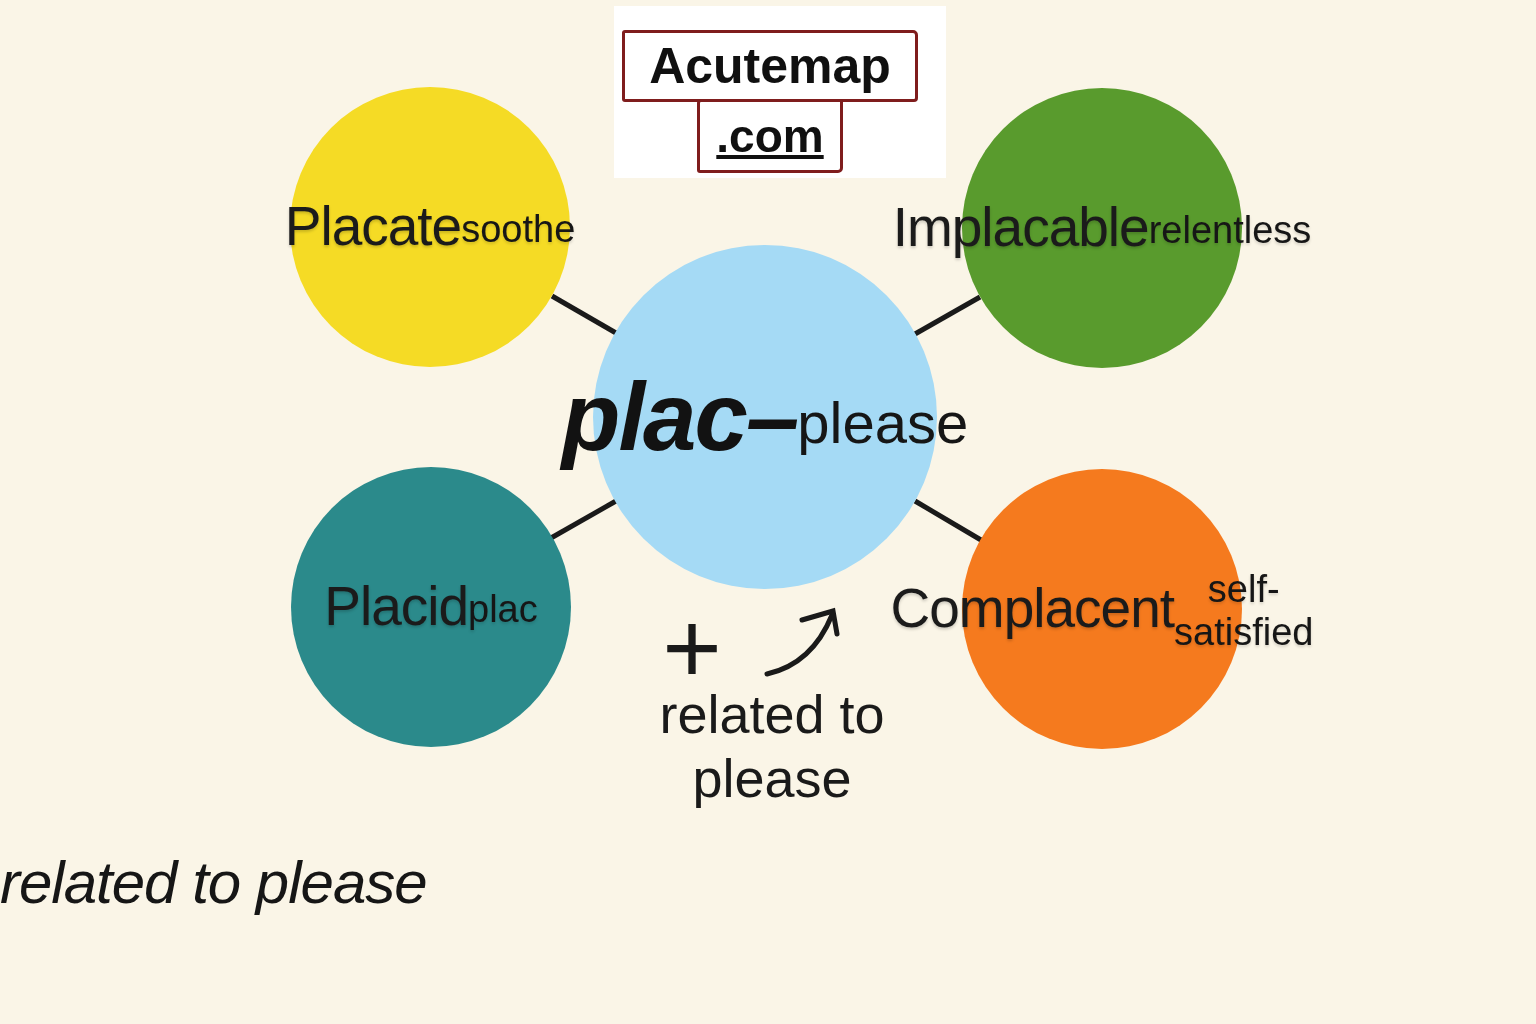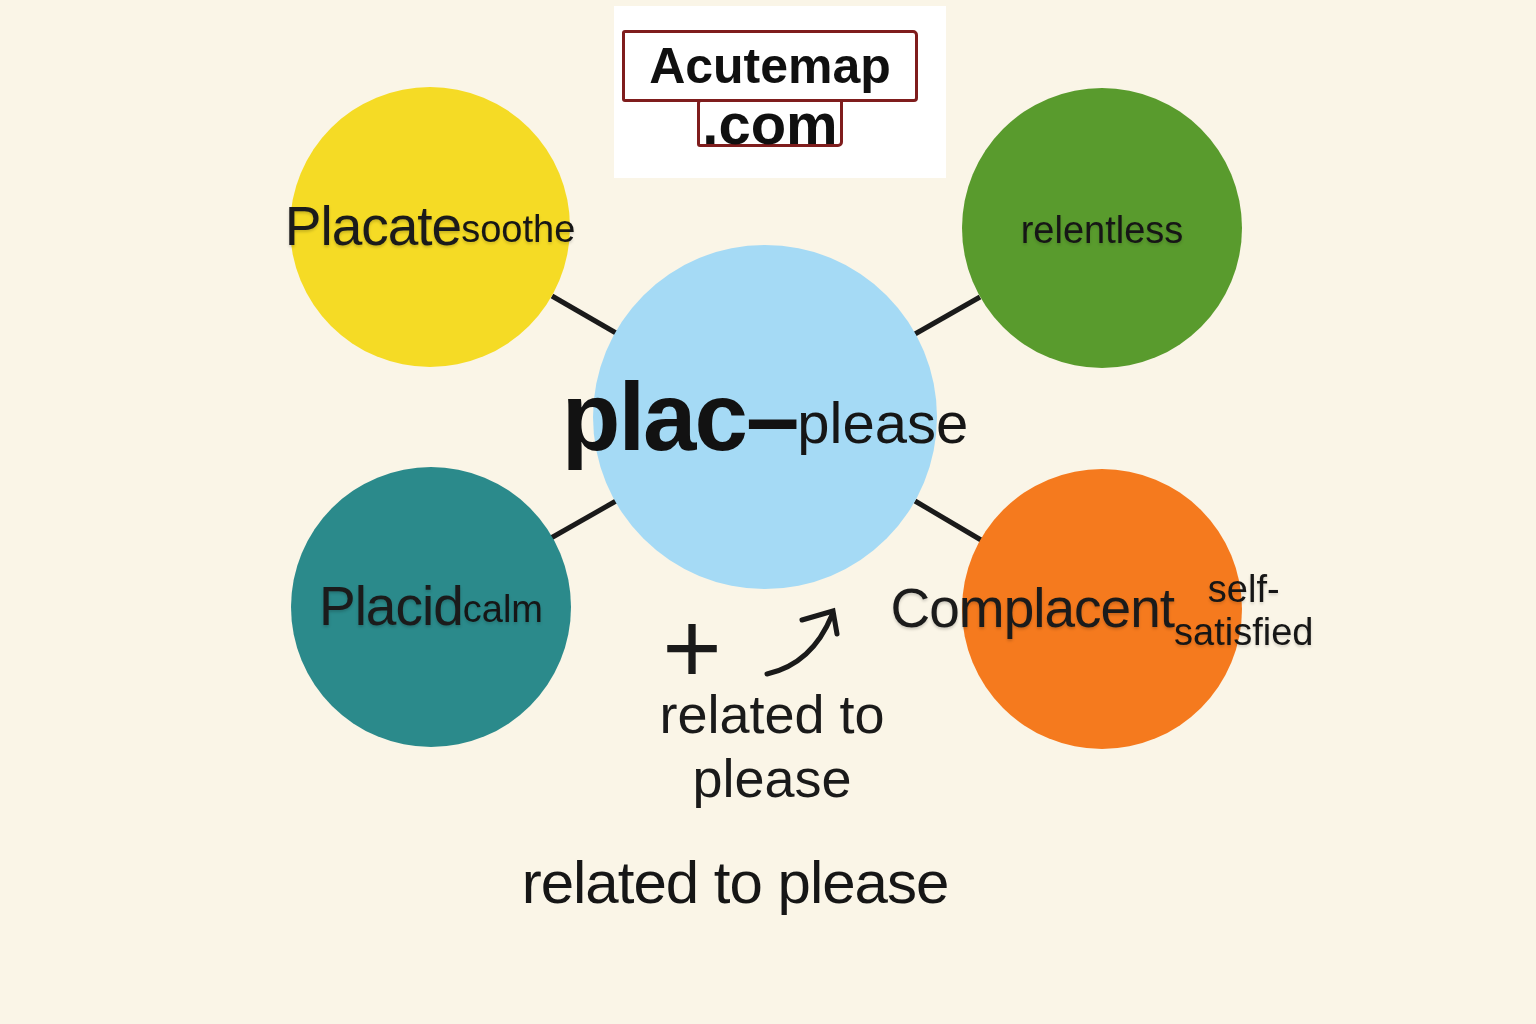--- a/index.html
+++ b/index.html
@@ -53,20 +53,21 @@
   .center-node {
     left: 593px; top: 245px;
     width: 344px; height: 344px;
   }
   .center-node .root {
     font-size: 96px;
     font-weight: bold;
     letter-spacing: -2px;
     line-height: 1.0;
     color: #121212;
+    font-style: italic;
   }
   .center-node .root-meaning {
     font-size: 58px;
     margin-top: 10px;
     color: #161616;
   }
 
   
   .logo-backing {
     position: absolute;
@@ -87,23 +88,24 @@
   }
   .logo-box-name {
     left: 622px; top: 30px;
     width: 296px; height: 72px;
     font-size: 50px;
     letter-spacing: 0px;
     border-radius: 3px 5px 4px 3px;
   }
   .logo-box-domain {
     left: 697px; top: 99px;
-    width: 146px; height: 48px;
-    font-size: 58px;
+    width: 146px; height: 74px;
+    font-size: 46px;
     border-radius: 4px 3px 5px 3px;
+    text-decoration: underline;
   }
 
   
   .plus {
     position: absolute;
     left: 648px; top: 600px;
     width: 88px; height: 96px;
     display: flex;
     align-items: center;
     justify-content: center;
@@ -117,24 +119,24 @@
     width: 350px;
     text-align: center;
     font-size: 54px;
     line-height: 64px;
     color: #1A1A1A;
   }
   .caption {
     position: absolute;
     left: 0; top: 848px;
     width: 1470px;
-    text-align: center;
     font-size: 60px;
     color: #161616;
     letter-spacing: -1px;
+    font-style: italic;
   }
 </style>
 </head>
 <body>
 
 <div class="stage" style="background-color: rgb(250, 245, 231);">
 
   <svg class="connectors" viewBox="0 0 1536 1024">
     <line x1="552" y1="296" x2="616" y2="333" stroke="#1A1A1A" stroke-width="5"></line>
     <line x1="980" y1="297" x2="915" y2="334" stroke="#1A1A1A" stroke-width="5"></line>
@@ -155,26 +157,27 @@
       <span>.com</span>
     </div>
   </div>
 
   <div class="circle node node-topleft" style="background-color: rgb(245, 219, 37);">
     <div class="word">Placate</div>
     <div class="meaning">soothe</div>
   </div>
 
   <div class="circle node node-topright" style="background-color: rgb(89, 155, 45);">
+    <div class="word">Implacable</div>
     <div class="meaning">relentless</div>
   </div>
 
   <div class="circle node node-bottomleft" style="background-color: rgb(43, 138, 139);">
     <div class="word">Placid</div>
-    <div class="meaning">calm</div>
+    <div class="meaning">plac</div>
   </div>
 
   <div class="circle node node-bottomright" style="background-color: rgb(245, 122, 30);">
     <div class="word">Complacent</div>
     <div class="meaning">self-satisfied</div>
   </div>
 
   <div class="circle center-node" style="background-color: rgb(165, 218, 245);">
     <div class="root">plac–</div>
     <div class="root-meaning">please</div>

